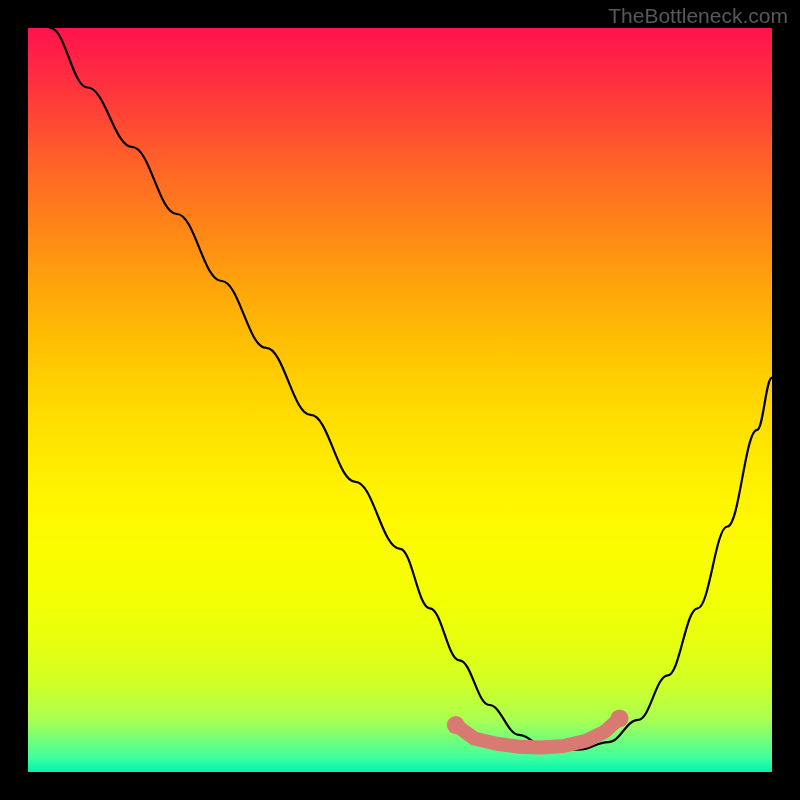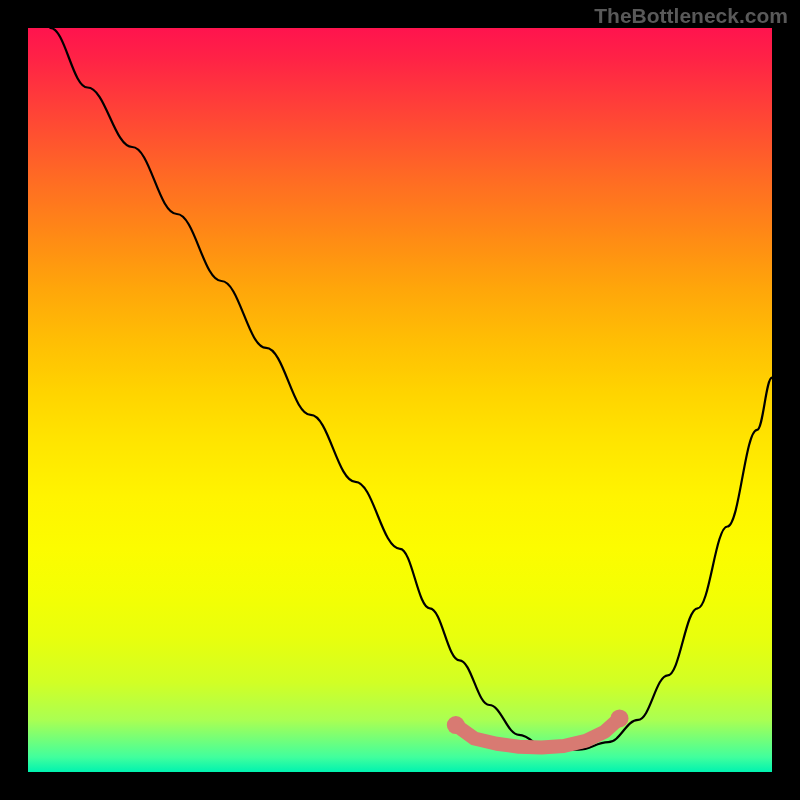--- a/index.html
+++ b/index.html
@@ -10,21 +10,21 @@
     position: relative;
     font-family: Arial, Helvetica, sans-serif;
     overflow: hidden;
   }
   .watermark {
     position: absolute;
     top: 4px;
     right: 12px;
     color: #595959;
     font-size: 21px;
-    font-weight: 700;
+    font-weight: 400;
     z-index: 10;
   }
   .plot-area {
     position: absolute;
     left: 28px;
     top: 28px;
     width: 744px;
     height: 744px;
     overflow: hidden;
   }

